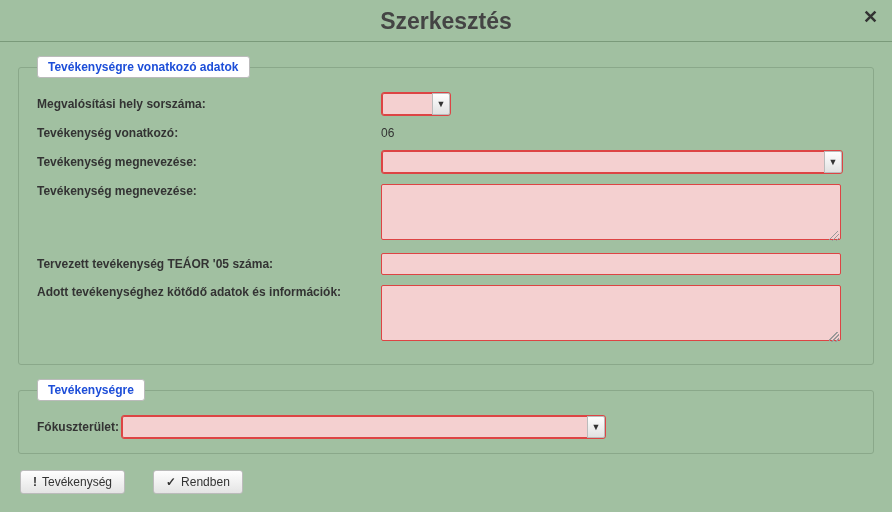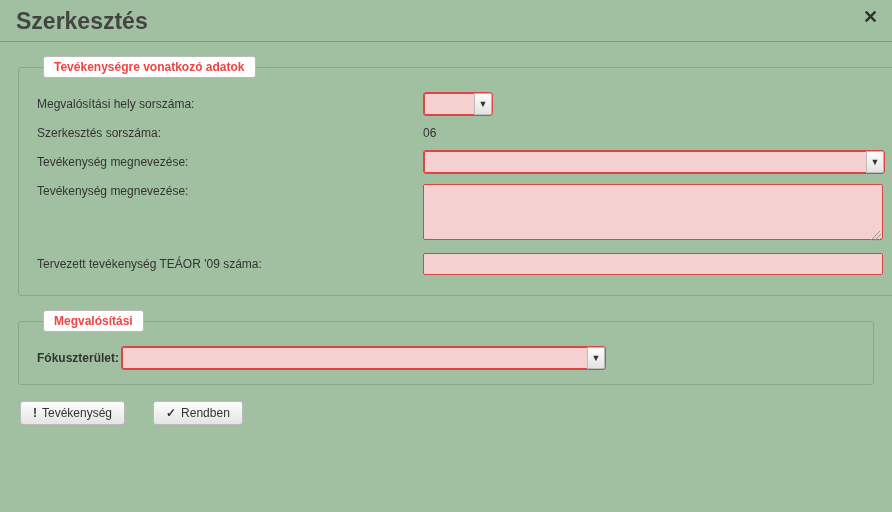--- a/index.html
+++ b/index.html
@@ -15,20 +15,21 @@
   }
   .dialog {
     width: 892px;
     height: 512px;
     background: #a1c0a1;
     position: relative;
   }
   .title-bar {
     padding: 8px 16px 6px 16px;
     border-bottom: 1px solid #7a9a7a;
+    text-align: center;
   }
   .title-text {
     font-size: 23px;
     font-weight: bold;
     color: #444;
   }
   .close-btn {
     position: absolute;
     top: 8px;
     right: 14px;
@@ -48,32 +49,32 @@
     padding: 14px 18px 10px 18px;
     background: #a1c0a1;
   }
   legend {
     background: #fff;
     border: 1px solid #bbb;
     border-radius: 3px;
     padding: 3px 10px;
     font-size: 12px;
     font-weight: bold;
-    color: #ef4444;
-    margin-left: 6px;
+    color: #1d4ed8;
+    margin-left: 0;
   }
   .row {
     display: flex;
     align-items: center;
     margin-bottom: 10px;
   }
   .row.tall { align-items: flex-start; }
   .label {
-    width: 386px;
-    font-weight: normal;
+    width: 344px;
+    font-weight: bold;
     font-size: 12px;
     color: #333;
     flex-shrink: 0;
   }
   .label-narrow {
     width: 84px;
     font-weight: bold;
     font-size: 12px;
     color: #333;
     flex-shrink: 0;
@@ -248,21 +249,21 @@
         <div class="label">Megvalósítási hely sorszáma:</div>
         <div class="combo-wrap-err">
           <div class="combo">
             <div class="combo-text"></div>
             <div class="combo-btn">▼</div>
           </div>
         </div>
       </div>
 
       <div class="row">
-        <div class="label">Szerkesztés sorszáma:</div>
+        <div class="label">Tevékenység vonatkozó:</div>
         <div class="static-val">06</div>
       </div>
 
       <div class="row">
         <div class="label">Tevékenység megnevezése:</div>
         <div class="combo-wide-wrap">
           <div class="combo-wide">
             <div class="combo-text"></div>
             <div class="combo-btn">▼</div>
           </div>
@@ -271,28 +272,35 @@
 
       <div class="row tall">
         <div class="label">Tevékenység megnevezése:</div>
         <div class="textarea-wrap">
           <textarea class="input-err" style=""></textarea>
           <div class="resize-grip"></div>
         </div>
       </div>
 
       <div class="row">
-        <div class="label">Tervezett tevékenység TEÁOR '09 száma:</div>
+        <div class="label">Tervezett tevékenység TEÁOR '05 száma:</div>
         <input type="text" class="input-err" value="" style="">
       </div>
 
+      <div class="row tall">
+        <div class="label">Adott tevékenységhez kötődő adatok és információk:</div>
+        <div class="textarea-wrap">
+          <textarea class="input-err" style=""></textarea>
+          <div class="resize-grip"></div>
+        </div>
+      </div>
     </fieldset>
 
     <fieldset>
-      <legend>Megvalósítási</legend>
+      <legend>Tevékenységre</legend>
       <div class="row" style="margin-bottom:4px;">
         <div class="label-narrow">Fókuszterület:</div>
         <div class="fokusz-wrap">
           <div class="fokusz-combo">
             <div class="combo-text"></div>
             <div class="combo-btn">▼</div>
           </div>
         </div>
       </div>
     </fieldset>

